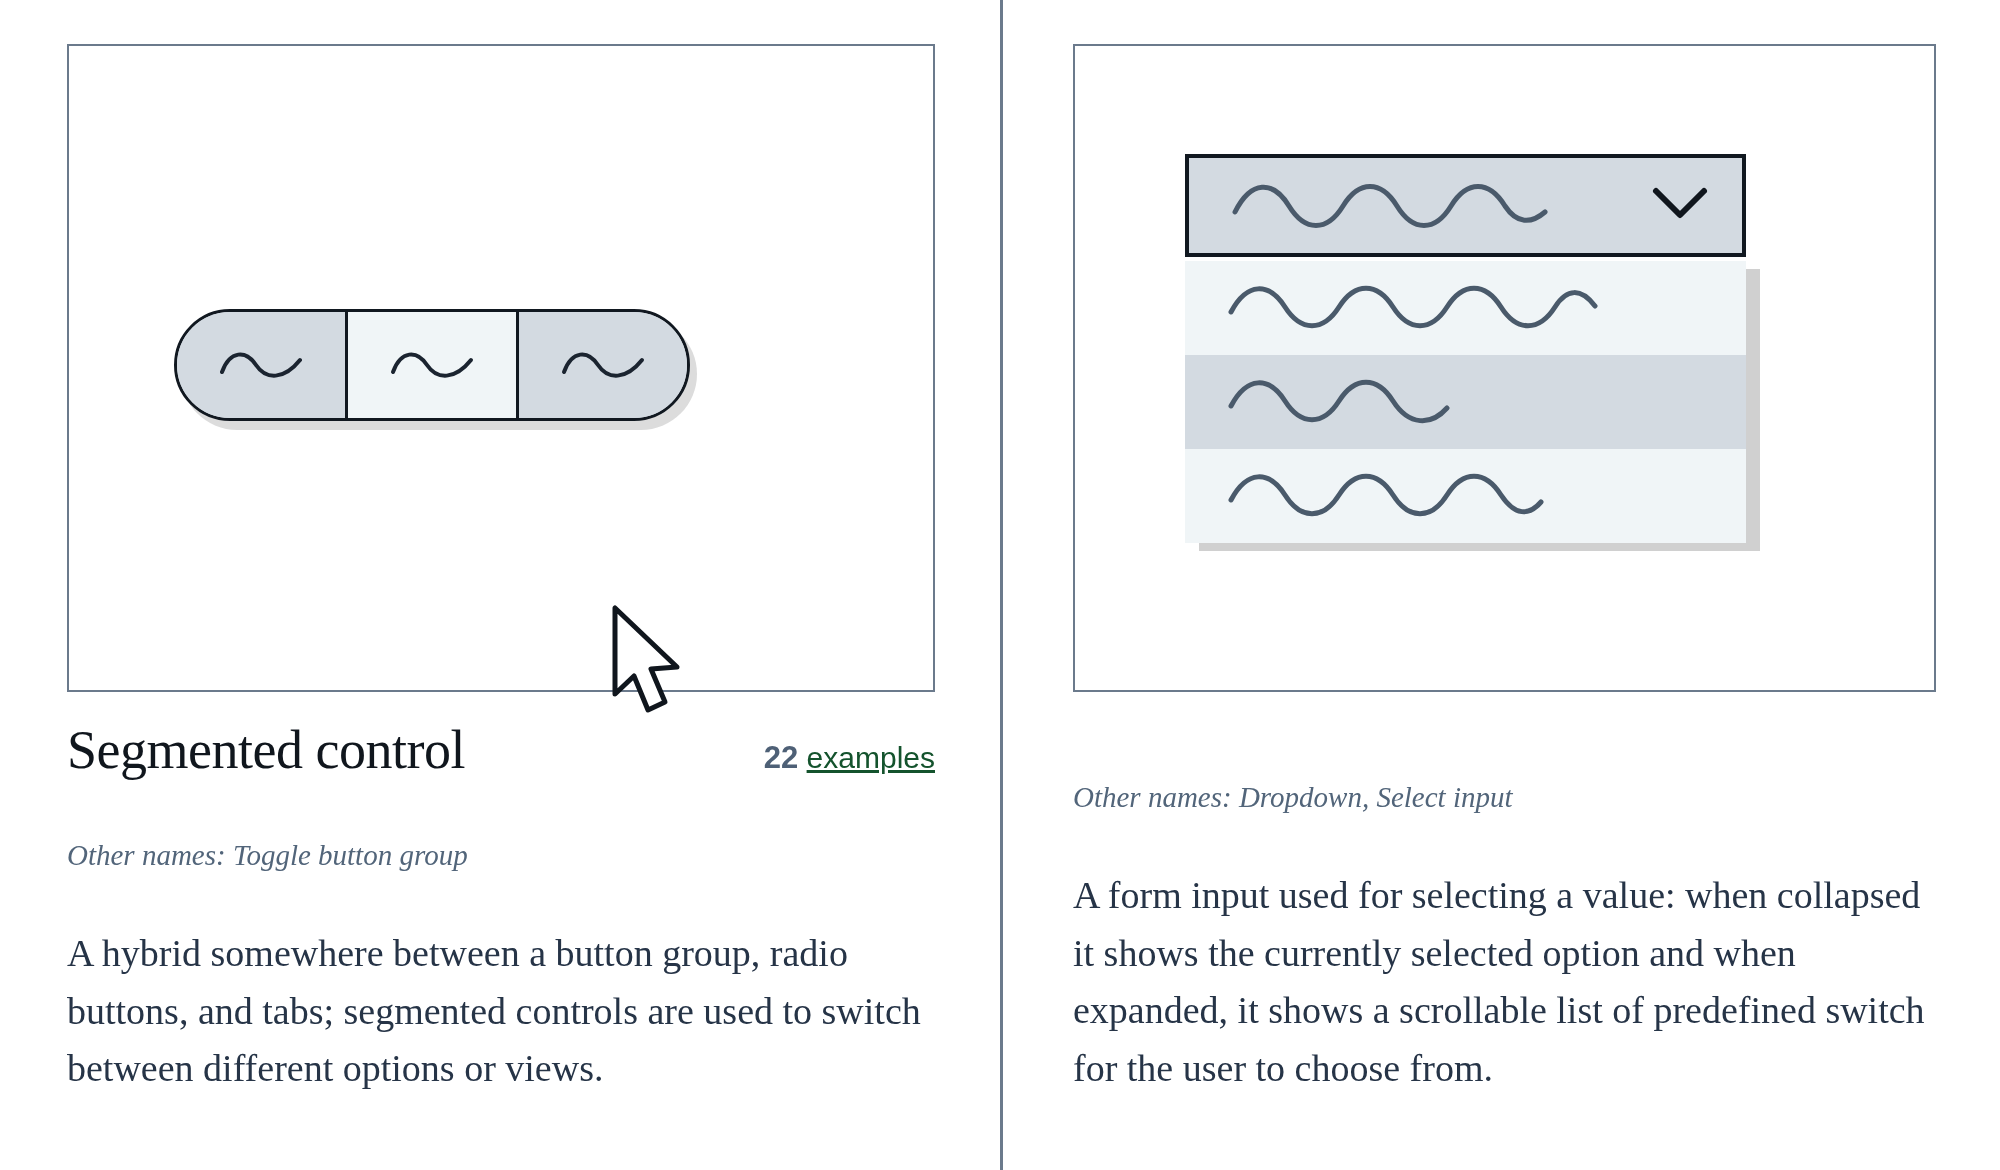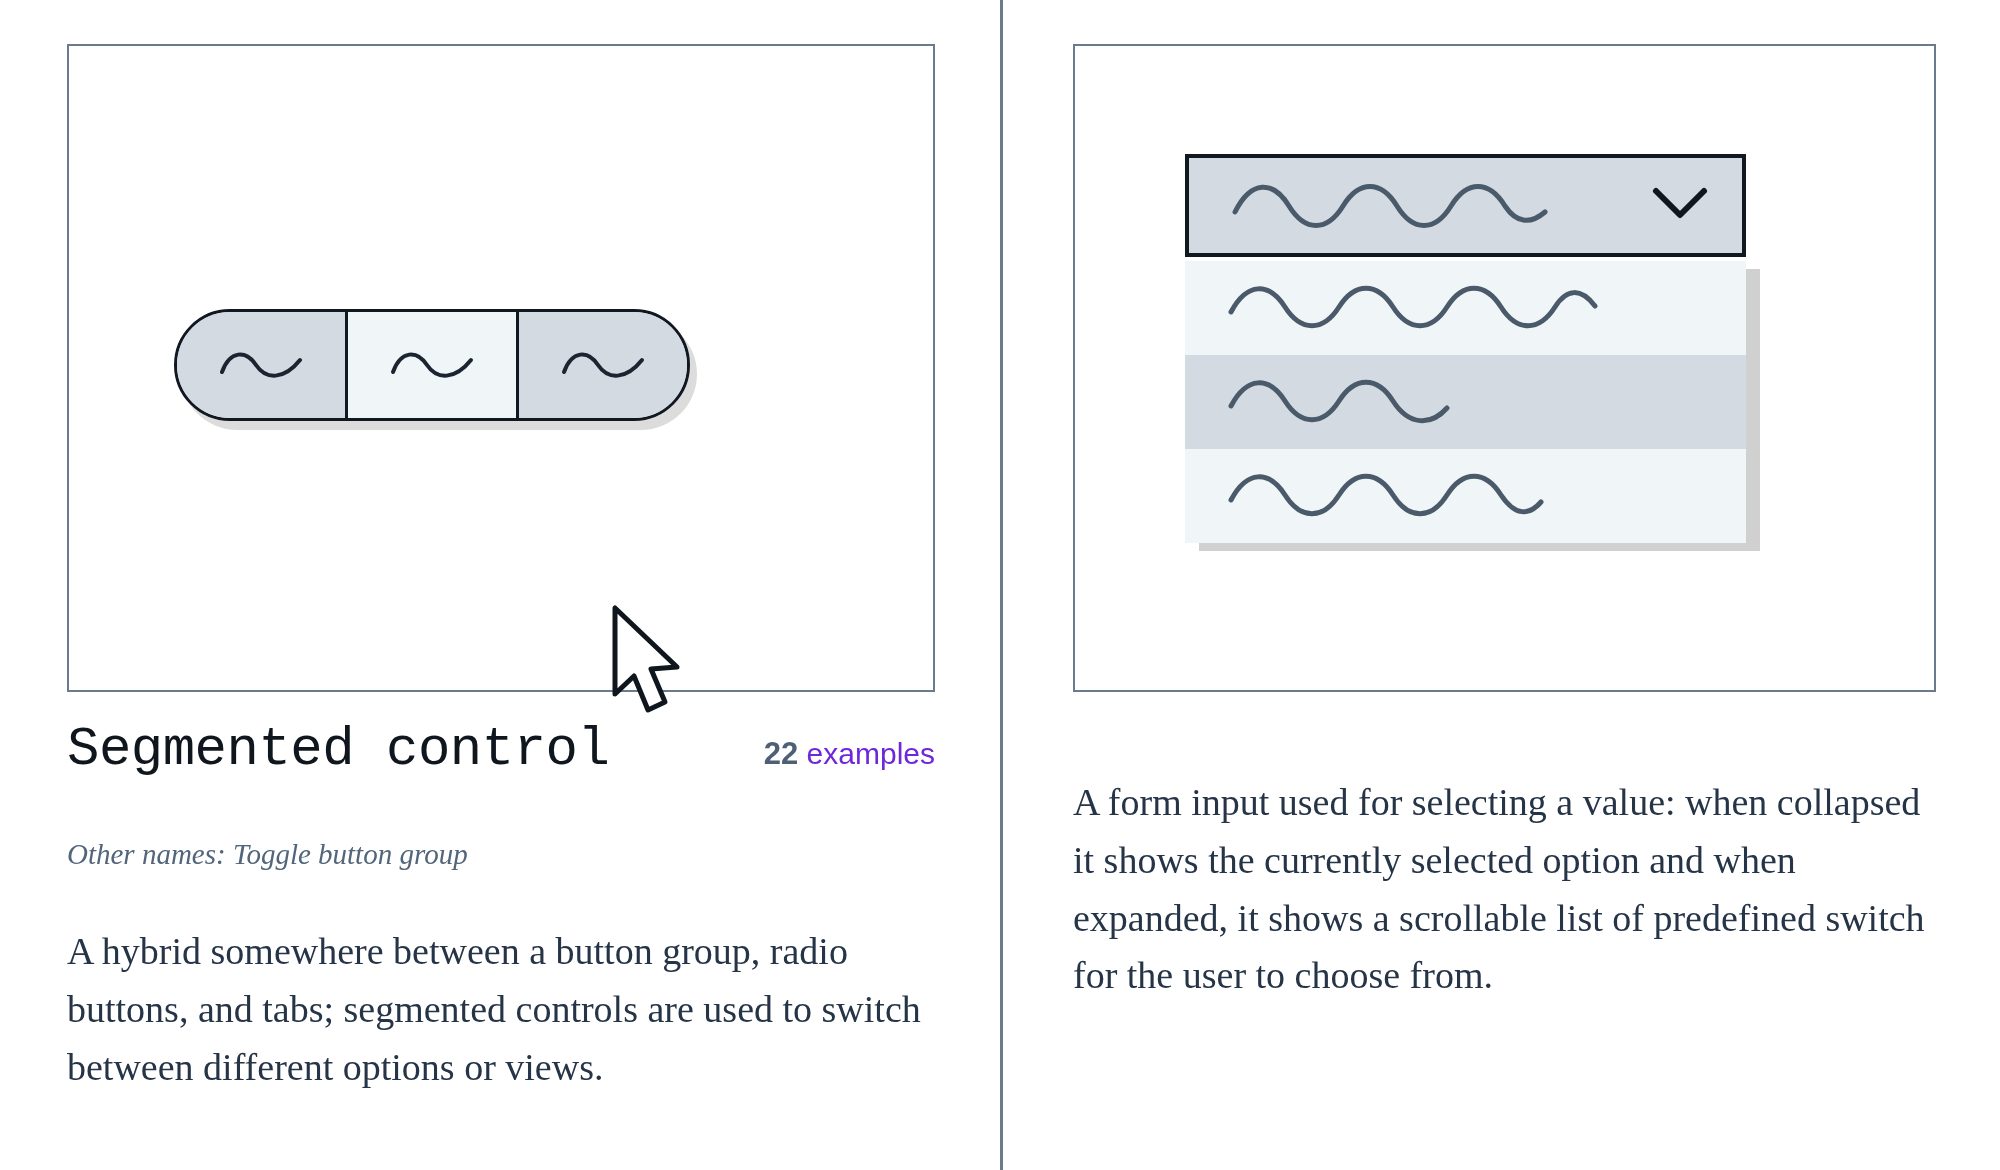--- a/index.html
+++ b/index.html
@@ -140,21 +140,21 @@
   }
   .column.right .meta { width:860px; }
 
   .title-row {
     display:flex;
     align-items:baseline;
     justify-content:space-between;
     width:100%;
   }
   .comp-title {
-    font-family:Liberation Mono, monospace;
+    font-family:Liberation Serif, serif;
     font-size:54px;
     font-weight:400;
     color:#10161d;
     letter-spacing:-0.5px;
     line-height:1.05;
     white-space:nowrap;
   }
   .examples {
     font-family:"Liberation Sans", sans-serif;
     font-size:30px;
@@ -162,21 +162,22 @@
     white-space:nowrap;
     padding-bottom:4px;
   }
   .examples .count {
     font-weight:700;
     font-size:31px;
     color:#4e6076;
   }
   .examples .word {
     font-weight:400;
-    color:#6d28d9;
+    color:#14532d;
+    text-decoration:underline;
   }
 
   .other-names {
     margin-top:58px;
     font-family:"Liberation Serif", serif;
     font-style:italic;
     font-size:29px;
     color:#52657a;
     line-height:1.2;
     white-space:nowrap;
@@ -308,18 +309,19 @@
             </div>
 
           </div>
 
         </div>
 
       </div>
     </div>
 
     <div class="meta">
+      <div class="other-names">Other names: Dropdown, Select input</div>
       <div class="description">A form input used for selecting a value: when collapsed it shows the currently selected option and when expanded, it shows a scrollable list of predefined switch for the user to choose from.</div>
     </div>
 
   </div>
 
 </div>
 
 </body></html>

